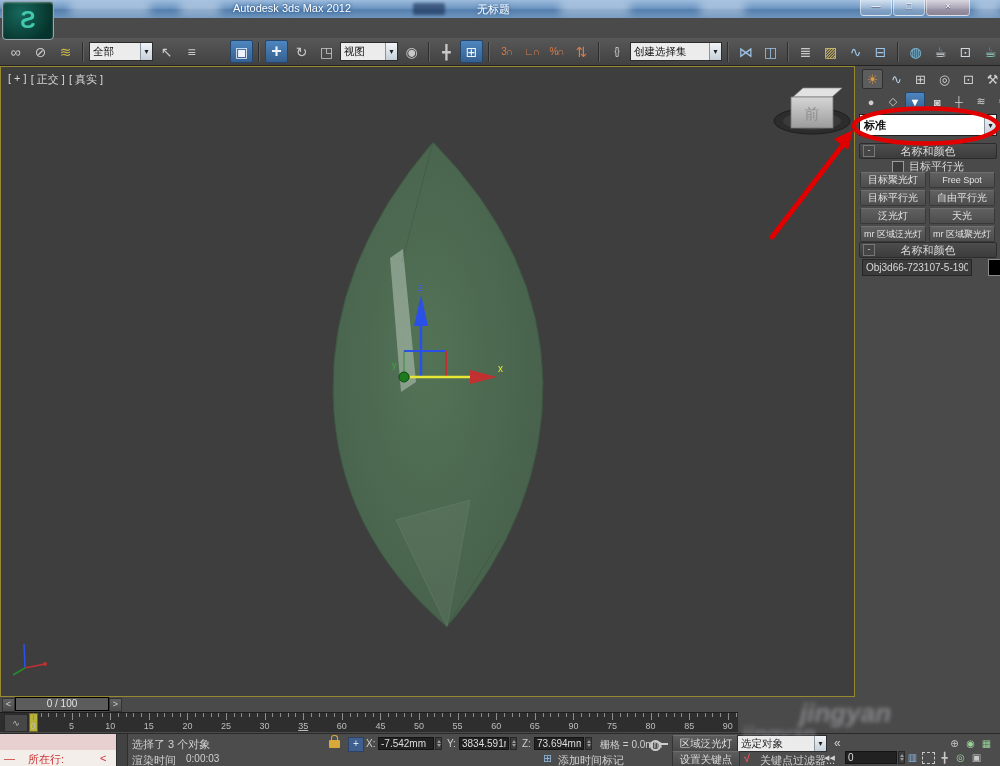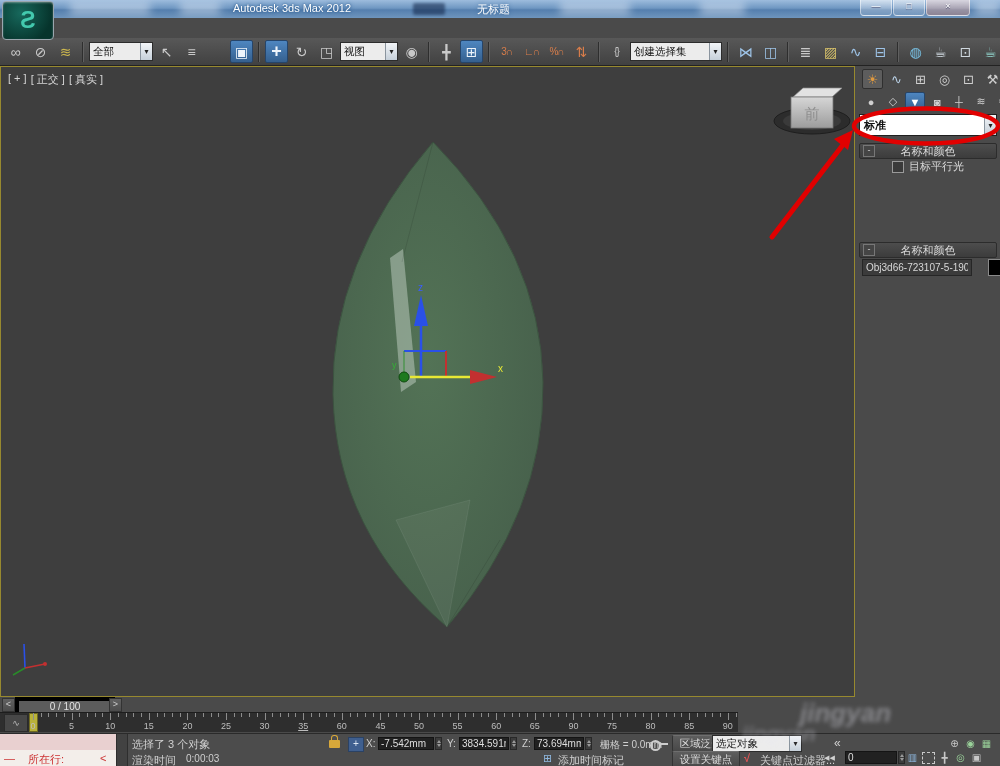--- a/index.html
+++ b/index.html
@@ -80,21 +80,21 @@
     white-space:nowrap;overflow:hidden;}
   .lbtn.tight{font-size:9px;}
   .name-row{position:absolute;left:6px;top:193px;display:flex;align-items:center;gap:16px;}
   .name-input{width:102px;height:15px;background:#3b3b3b;border:1px solid #262626;color:#d8d8d8;
     font-size:10px;font-family:inherit;padding:0 3px;}
   .swatch{width:15px;height:15px;border:1px solid #8a8a8a;}
   
   .timerow{position:absolute;left:0;top:697px;width:1000px;height:15px;background:#4a4a4a;}
   .tbtn{position:absolute;top:1px;width:11px;height:12px;background:linear-gradient(#616161,#4c4c4c);
     border:1px solid #333;color:#ccc;font-size:9px;text-align:center;line-height:11px;}
-  .tval{position:absolute;left:15px;top:0;width:92px;height:12px;background:#5c5c5c;border:4px solid #000000;
+  .tval{position:absolute;left:15px;top:0;width:92px;height:12px;background:#5c5c5c;border:1px solid #000000;
     color:#e3e3e3;font-size:10px;text-align:center;line-height:12px;}
   .ruler{position:absolute;left:0;top:712px;width:738px;height:19px;background:#2e2e2e;border-top:1px solid #1d1d1d;}
   .tick{position:absolute;top:0;width:1px;background:#8d8d8d;}
   .ticklab{position:absolute;top:8px;font-size:9px;color:#bdbdbd;transform:translateX(-50%);}
   .marker{position:absolute;left:29px;top:0;width:9px;height:19px;background:#b9b23a;border:1px solid #6e6820;box-sizing:border-box;}
   .minicurve{position:absolute;left:4px;top:1px;width:22px;height:16px;background:#474747;border:1px solid #2a2a2a;
     color:#bbb;font-size:9px;display:flex;align-items:center;justify-content:center;}
   
   .status{position:absolute;left:0;top:733px;width:1000px;height:33px;background:#4c4c4c;border-top:1px solid #2a2a2a;box-sizing:border-box;}
   .listener-pink{position:absolute;left:0;top:0;width:116px;height:16px;background:#e9d0d0;border-bottom:1px solid #a99;}
@@ -287,20 +287,30 @@
       <span class="arr"></span>
     </div>
     <div class="rollout" style="top:77px;">
       <span class="minus">-</span>
       <span>名称和颜色</span>
     </div>
     <div class="agrow">
       <span class="cbx"></span>
       <span class="aglabel">目标平行光</span>
     </div>
+    <div class="btn-grid" id="lightbtns">
+        <div class="lbtn">目标聚光灯</div>
+        <div class="lbtn tight">Free Spot</div>
+        <div class="lbtn">目标平行光</div>
+        <div class="lbtn">自由平行光</div>
+        <div class="lbtn">泛光灯</div>
+        <div class="lbtn">天光</div>
+        <div class="lbtn tight">mr 区域泛光灯</div>
+        <div class="lbtn tight">mr 区域聚光灯</div>
+      </div>
     <div class="rollout" style="top:176px;">
       <span class="minus">-</span>
       <span>名称和颜色</span>
     </div>
     <div class="name-row">
       <input class="name-input" value="Obj3d66-723107-5-190" style="">
       <span class="swatch" id="swatch" style="background: rgb(0, 0, 0);"></span>
     </div>
   </div>
 
@@ -464,21 +474,21 @@
       </span>
 
     <span class="stext" style="left:600px;top:4px;font-size:10px;">栅格 = 0.0mm</span>
 
     <span class="keyico" style="left:650px;top:6px;">
         <b></b>
         <i></i>
       </span>
 
     <div class="sbtn" style="left:672px;top:1px;width:66px;">区域泛光灯</div>
-    <div class="sdd" style="left:712px;top:1px;width:88px;">
+    <div class="sdd" style="left:737px;top:1px;width:88px;">
       <span class="val">选定对象</span>
       <span class="arr"></span>
     </div>
     <span class="stext" style="left:834px;top:2px;font-size:12px;">«</span>
 
     <span class="stext" style="left:543px;top:18px;color:#8fb8e0;">⊞</span>
     <span class="stext" style="left:558px;top:19px;">添加时间标记</span>
 
     <div class="sbtn" style="left:672px;top:17px;width:66px;">设置关键点</div>
     <span class="stext" style="left:744px;top:18px;color:#e05555;font-weight:bold;">√</span>

